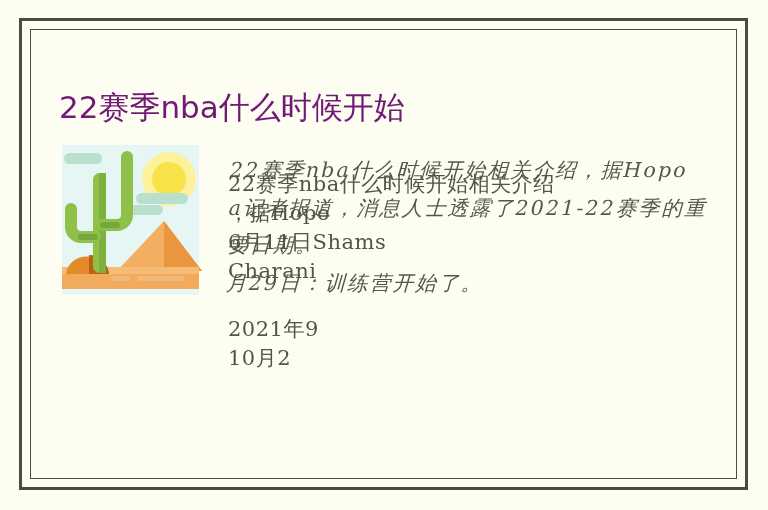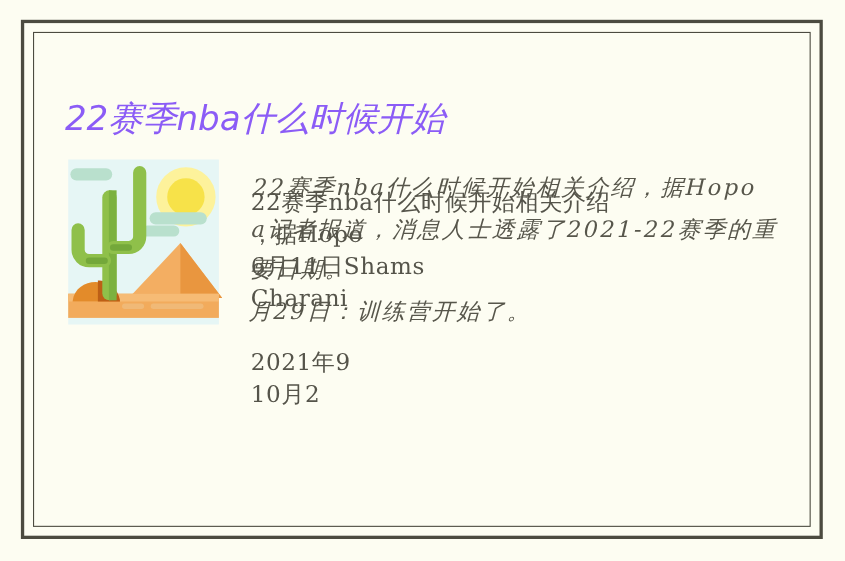--- a/index.html
+++ b/index.html
@@ -38,23 +38,22 @@
 
   
   .article-title {
     position: absolute;
     left: 59px;
     top: 66px;
     font-family: "DejaVu Sans", "Liberation Sans", sans-serif;
     font-size: 31px;
     font-weight: 400;
     letter-spacing: 0px;
-    color: #8b5cf6;
+    color: #701a75;
     white-space: nowrap;
-    font-style: italic;
   }
 
   
   .illustration {
     position: absolute;
     left: 59px;
     top: 143px;
     width: 143px;
     height: 158px;
   }

